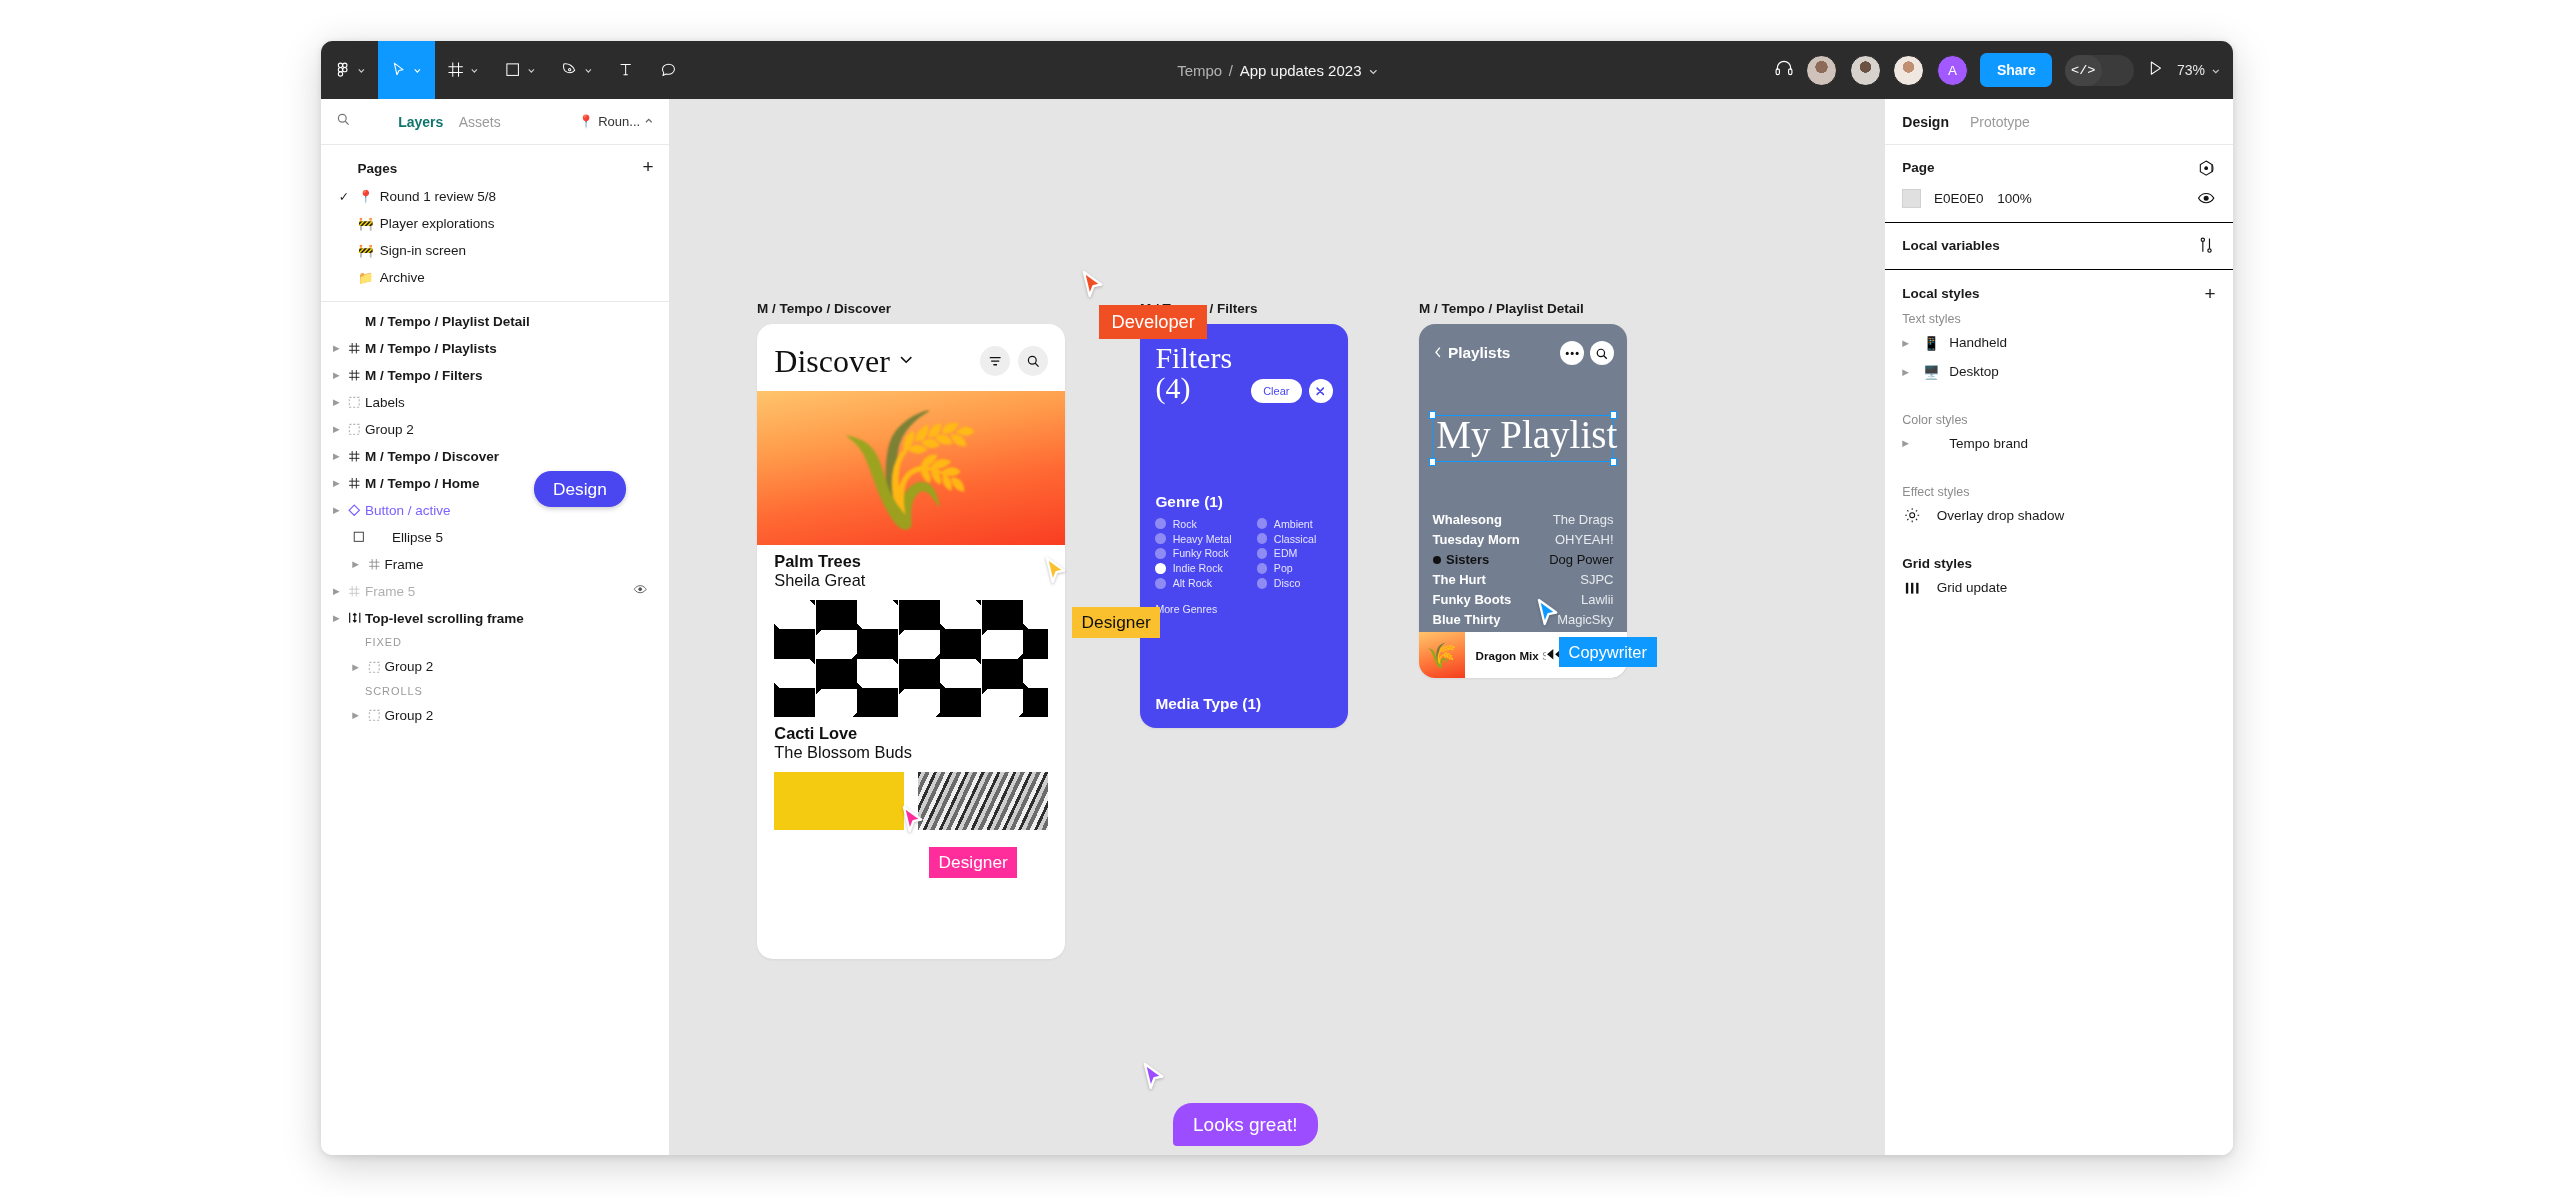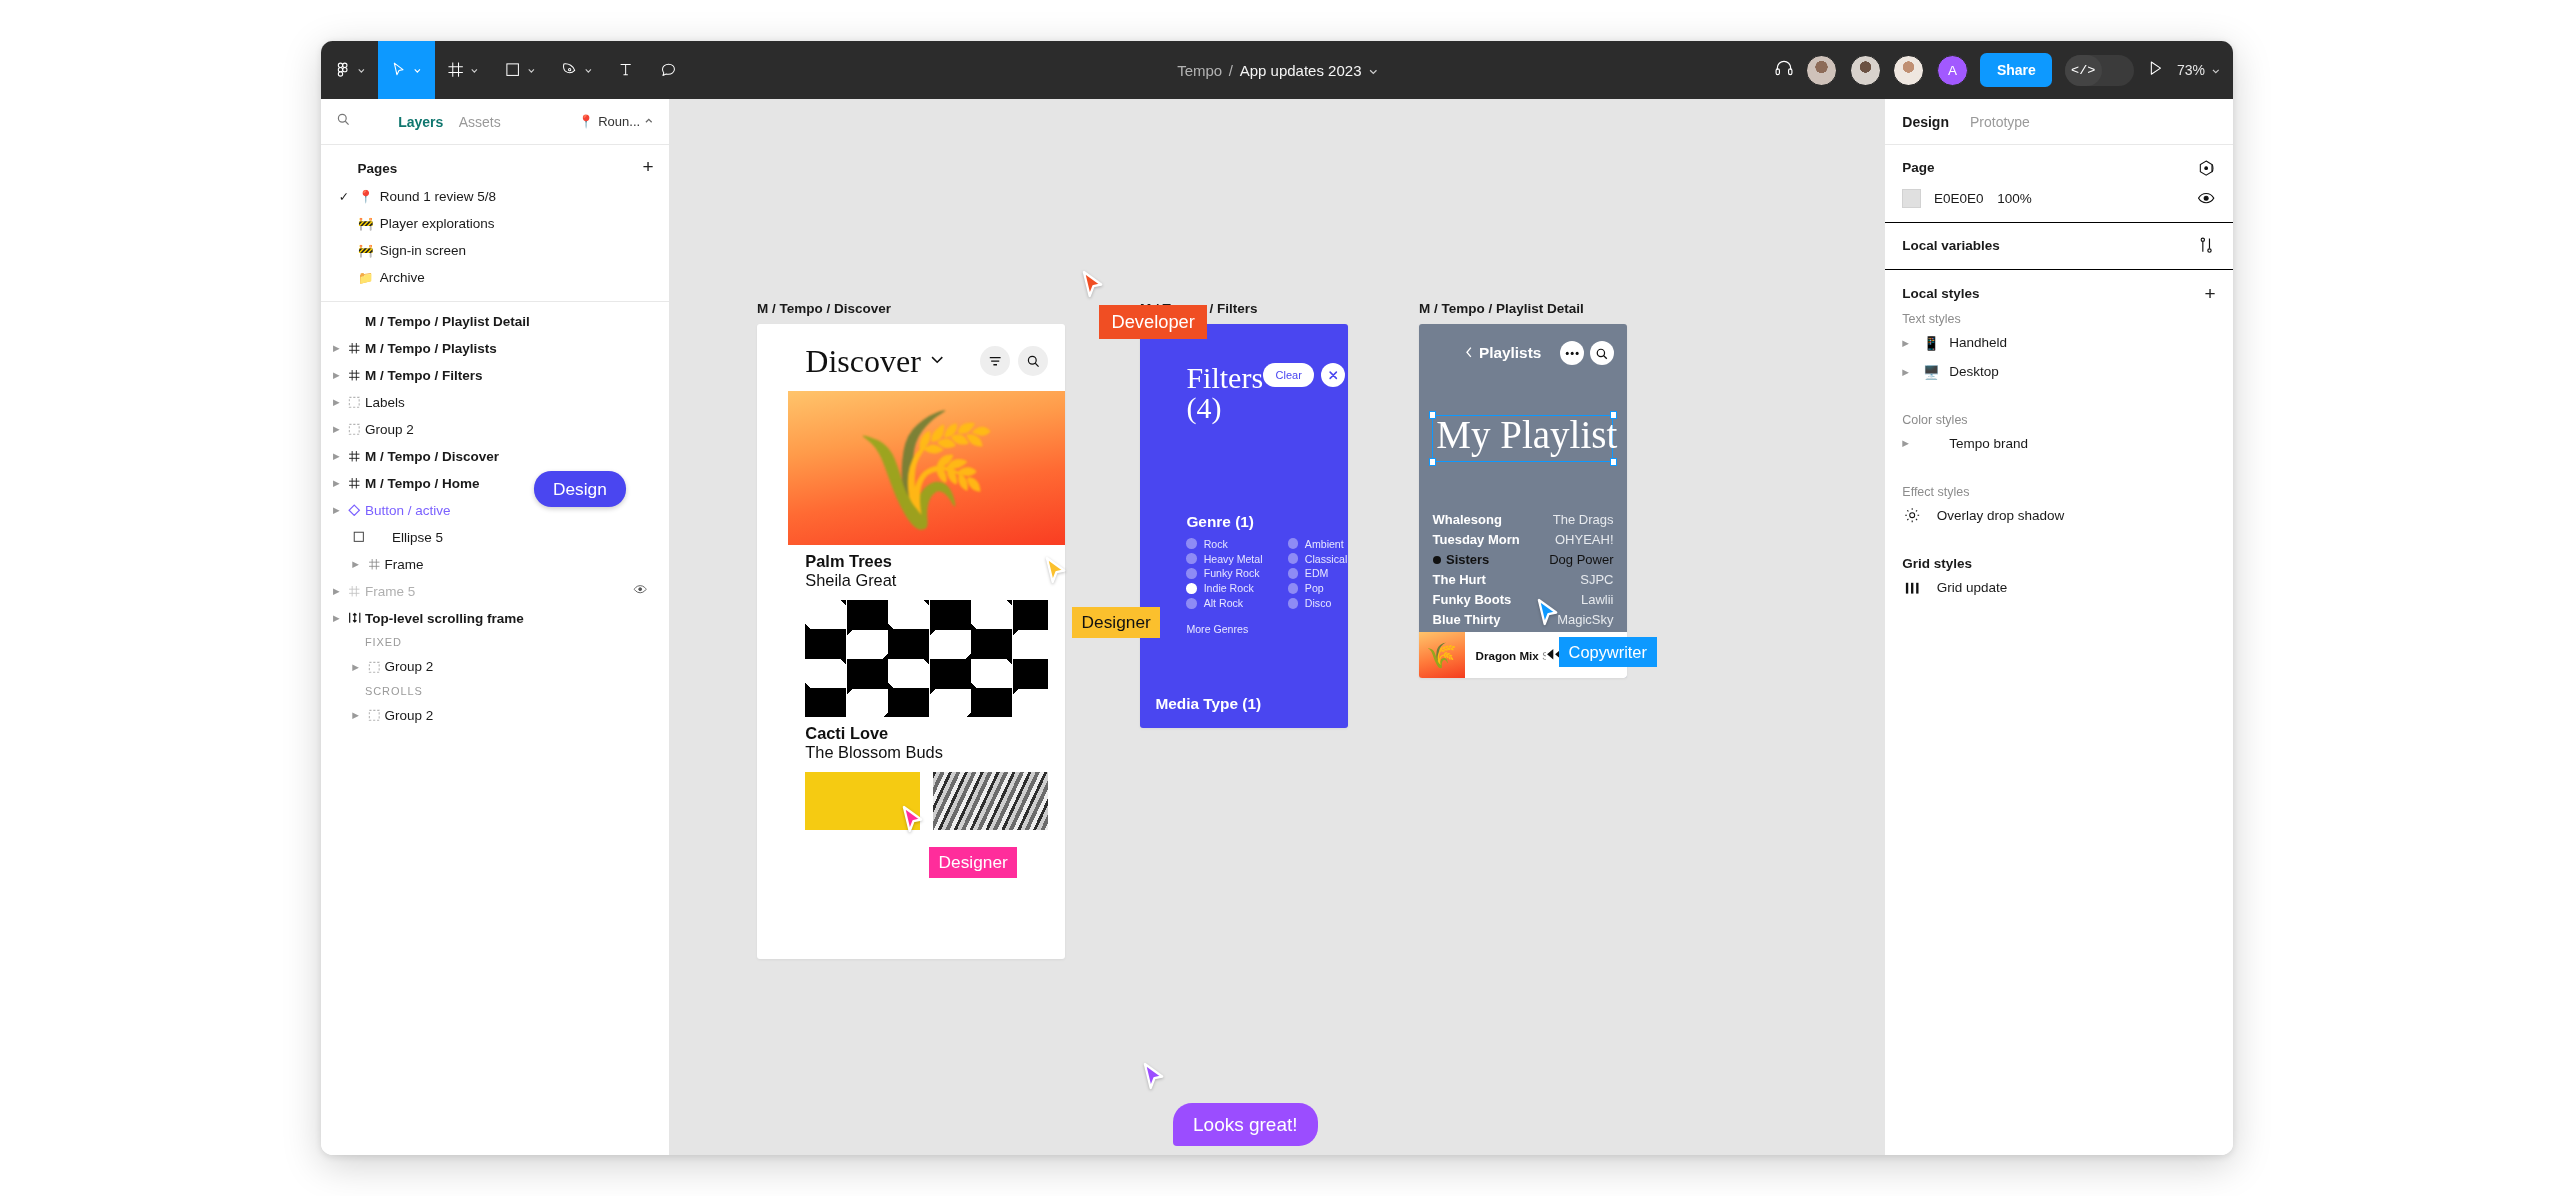--- a/index.html
+++ b/index.html
@@ -125,23 +125,22 @@
   
   #canvas {
     position:absolute; left:349px; top:58px; right:349px; bottom:0;
     background:#e5e5e5; overflow:hidden;
   }
   .frame-label {
     position:absolute; font-size:13.5px; font-weight:700; color:#1a1a1a;
     white-space:nowrap;
   }
   .device {
-    position:absolute; border-radius:3px; overflow:hidden;
+    position:absolute; border-radius:16px; overflow:hidden;
     box-shadow:0 1px 2.9px rgba(0,0,0,.06);
-    padding-left:31px;
   }
 
   
   #frame-discover { left:87px; top:225px; width:308px; height:635px; background:#fff; }
   .disc-header { display:flex; align-items:center; padding:21px 17.3px 13.5px 17.3px; }
   .disc-title {
     font-family:"Liberation Serif", serif; font-size:32px; color:#111; line-height:1;
   }
   .disc-chev { margin-left:7.7px; color:#222; }
   .disc-actions { margin-left:auto; display:flex; gap:7.7px; }
@@ -175,21 +174,21 @@
     background-color:#fff;
   }
   .tile-yellow { flex:1; height:58px; background:#f5cb12; }
   .tile-bw {
     flex:1; height:58px;
     background:repeating-linear-gradient(115deg,#2e2e2e 0 2.9px,#cfcfcf 2.9px 6.7px,#6b6b6b 6.7px 10.6px,#efefef 10.6px 14.4px);
   }
 
   
   #frame-filters { left:470px; top:225px; width:208px; height:404px; background:#4a46f0; }
-  .filt-header { display:flex; align-items:flex-start; padding:19px 15.4px 0 15.4px;margin-top:20px; }
+  .filt-header { display:flex; align-items:flex-end; padding:19px 15.4px 0 15.4px; }
   .filt-title { font-family:"Liberation Serif", serif; font-size:30px; color:#fff; line-height:1; }
   .filt-actions { margin-left:auto; display:flex; align-items:center; gap:6.7px; }
   #filters-clear-button {
     background:#fff; color:#4a46f0; font-size:11px; border-radius:12.5px;
     padding:5.8px 12.5px; cursor:pointer; border:none;
     font-family:"Liberation Sans", sans-serif;
   }
   #filters-close-button {
     width:24px; height:24px; border-radius:50%; background:#fff;
     display:flex; align-items:center; justify-content:center; cursor:pointer;

